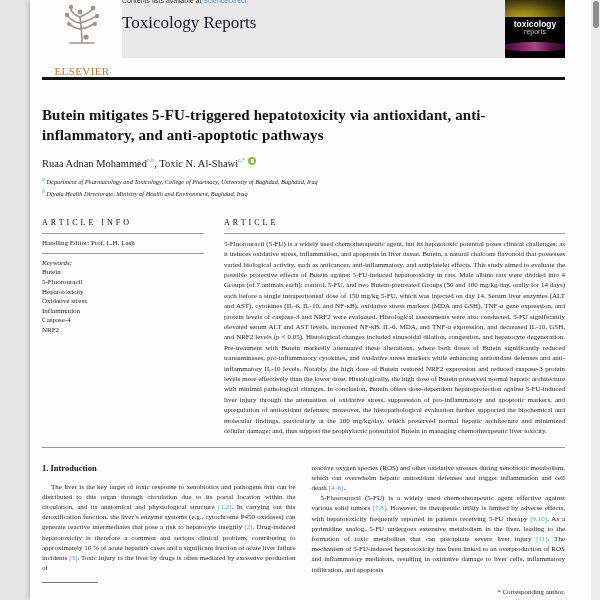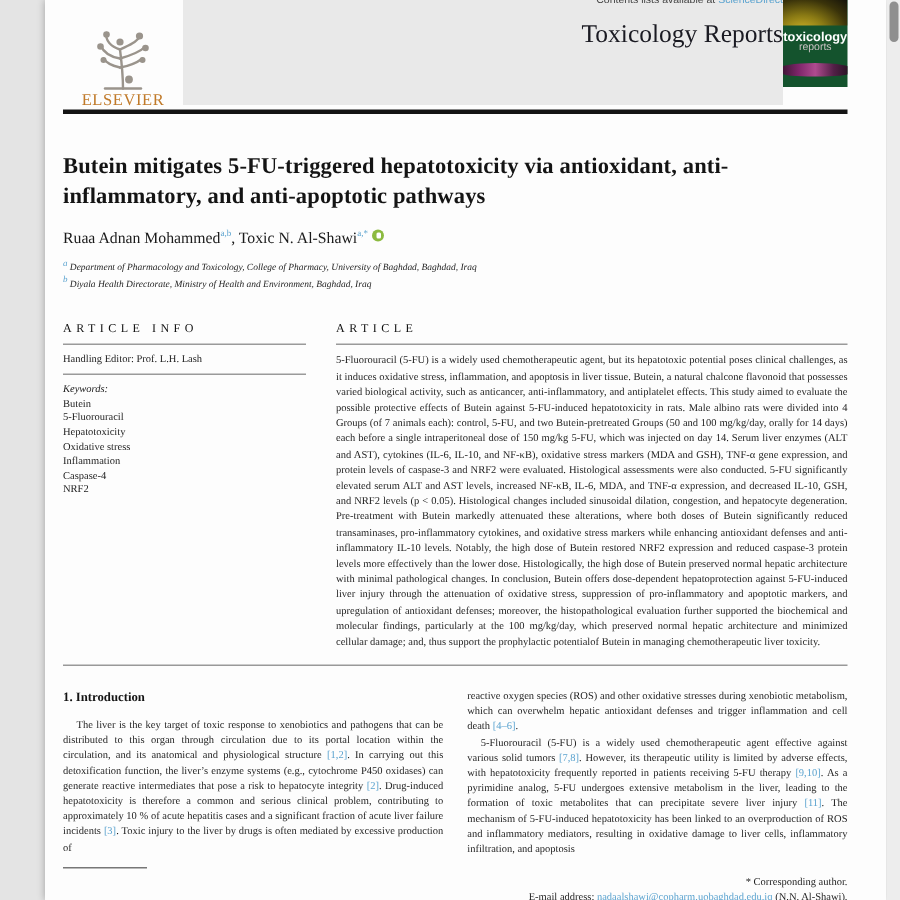--- a/index.html
+++ b/index.html
@@ -13,29 +13,29 @@
   }
   .page {
     position:absolute; left:30px; top:0; width:561px; height:600px;
     background:#fdfdfd; box-shadow:0 0 5px rgba(0,0,0,.30);
     overflow:hidden;
   }
   .content { padding:0 26px 0 12px; }
 
   
   .header-row { display:flex; align-items:stretch; }
-  .logo-col { width:80px; flex:none; display:flex; flex-direction:column; align-items:center; padding-top:19px; }
+  .logo-col { width:80px; flex:none; display:flex; flex-direction:column; align-items:center; padding-top:3px;gap:20px; }
   .elsevier-word { font-size:11px; color:#c07a2a; letter-spacing:.4px; margin-top:0; }
-  .band { flex:1; background:#e9e9e9; height:70px; position:relative; text-align:right; overflow:visible; }
+  .band { flex:1; background:#e9e9e9; height:58px; position:relative; text-align:left; overflow:visible; }
   .contents-line { font-family:"Liberation Sans",sans-serif; font-size:7px; color:#444; margin-top:-3px; }
   .sciencedirect-link { color:#5ba3cf; }
   .journal-title { font-size:17px; color:#1a1a22; margin-top:9px; }
   .homepage-line { font-family:"Liberation Sans",sans-serif; font-size:7.5px; font-weight:bold; color:#333; margin-top:8px; }
   .homepage-link { color:#5ba3cf; }
-  .cover { width:43px; height:58px; flex:none; background:#14532d; position:relative; overflow:hidden; }
+  .cover { width:60px; height:58px; flex:none; background:#000000; position:relative; overflow:hidden; }
   .cover-top { height:17px; background:radial-gradient(ellipse at 30% 130%, #d6b92a 0%, #8a7a14 38%, #3a330a 72%, #14120a 100%); }
   .cover-title { color:#fff; font-family:"Liberation Sans",sans-serif; font-weight:bold; font-size:8.5px; text-align:center; margin-top:3px; line-height:8px; }
   .cover-sub { color:#c9c3c3; font-family:"Liberation Sans",sans-serif; font-size:7px; text-align:center; line-height:8px; }
   .cover-wave { position:absolute; bottom:7px; left:-4px; right:-4px; height:9px; border-radius:50% 50% 40% 40%;
     background:linear-gradient(90deg,#2a0a22,#8a2070 28%,#c04a9a 50%,#5a1a4a 74%,#1a0815); opacity:.9; }
   .black-rule { height:3px; background:#141414; }
 
   
   .article-title { margin-top:26px; font-size:15px; line-height:1.32; color:#141414; max-width:468px; letter-spacing:.1px; }
   .authors { margin-top:11px; font-size:10.5px; color:#1a1a1a; }

